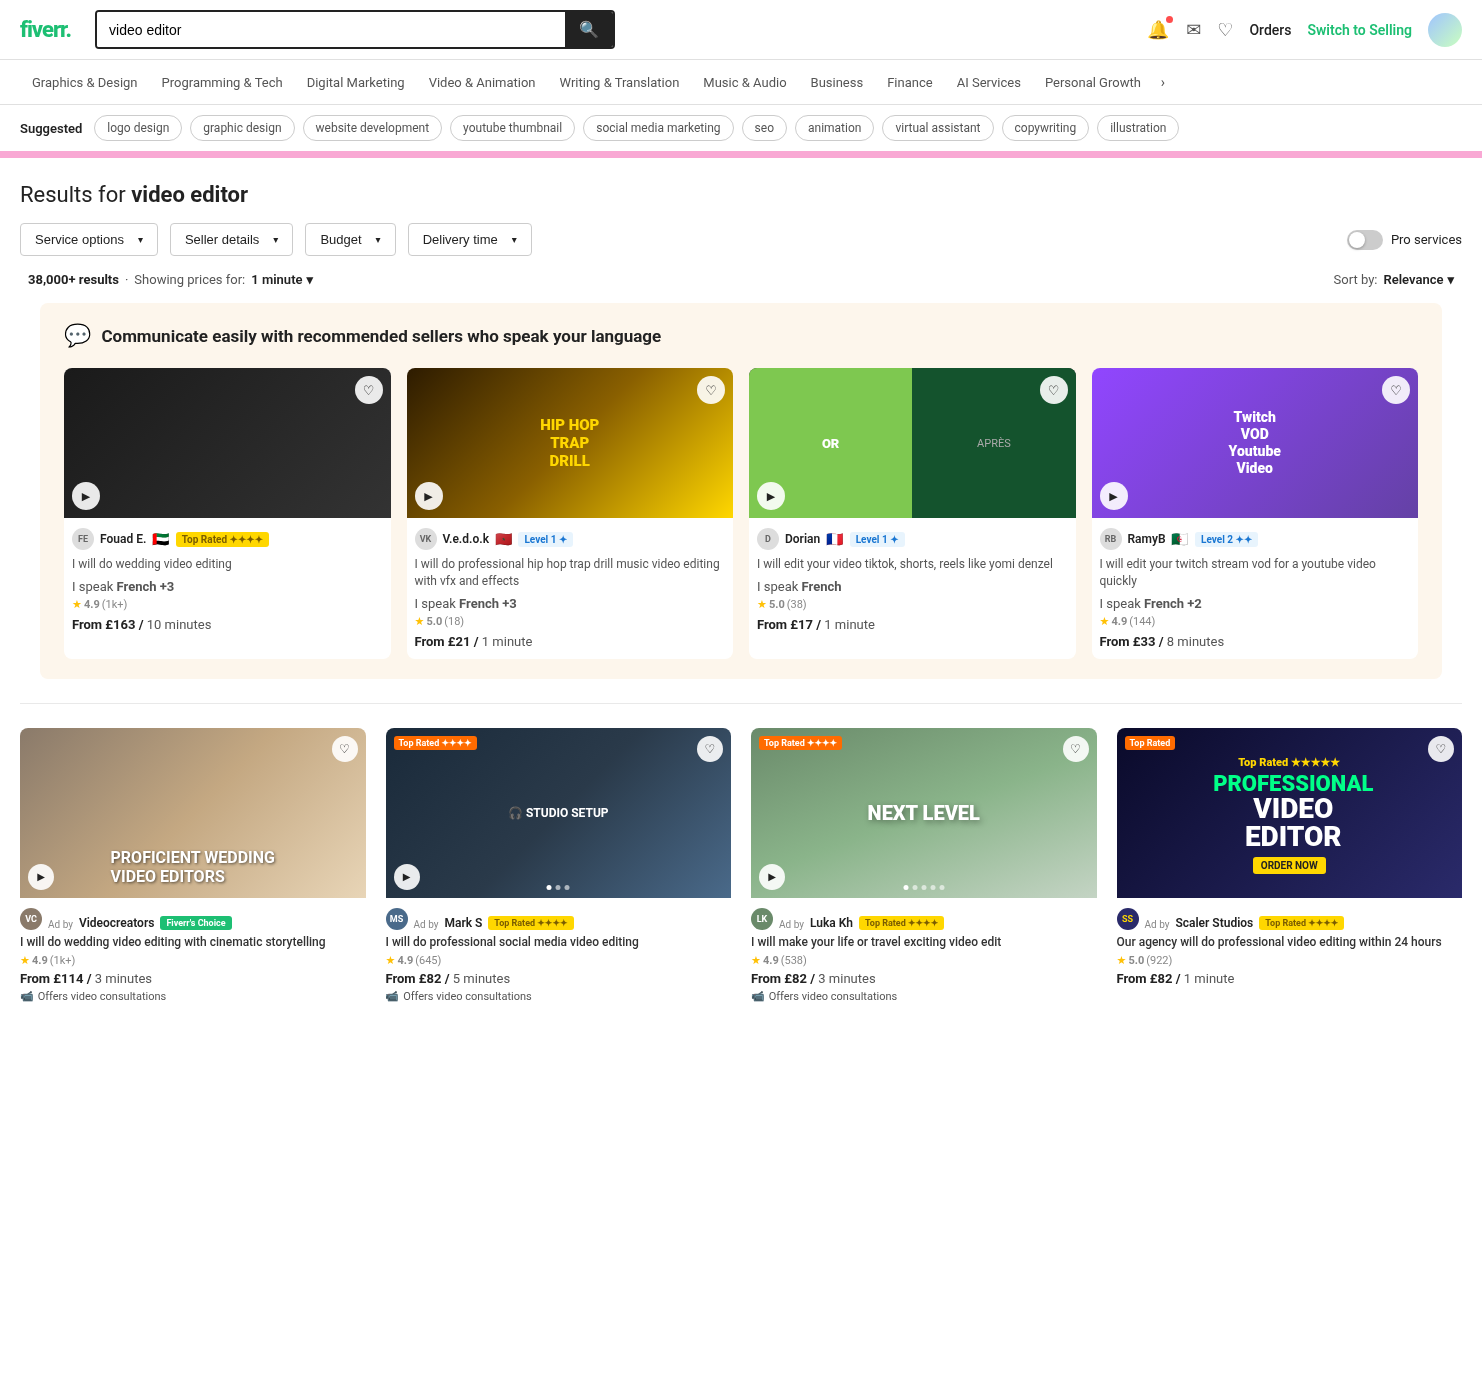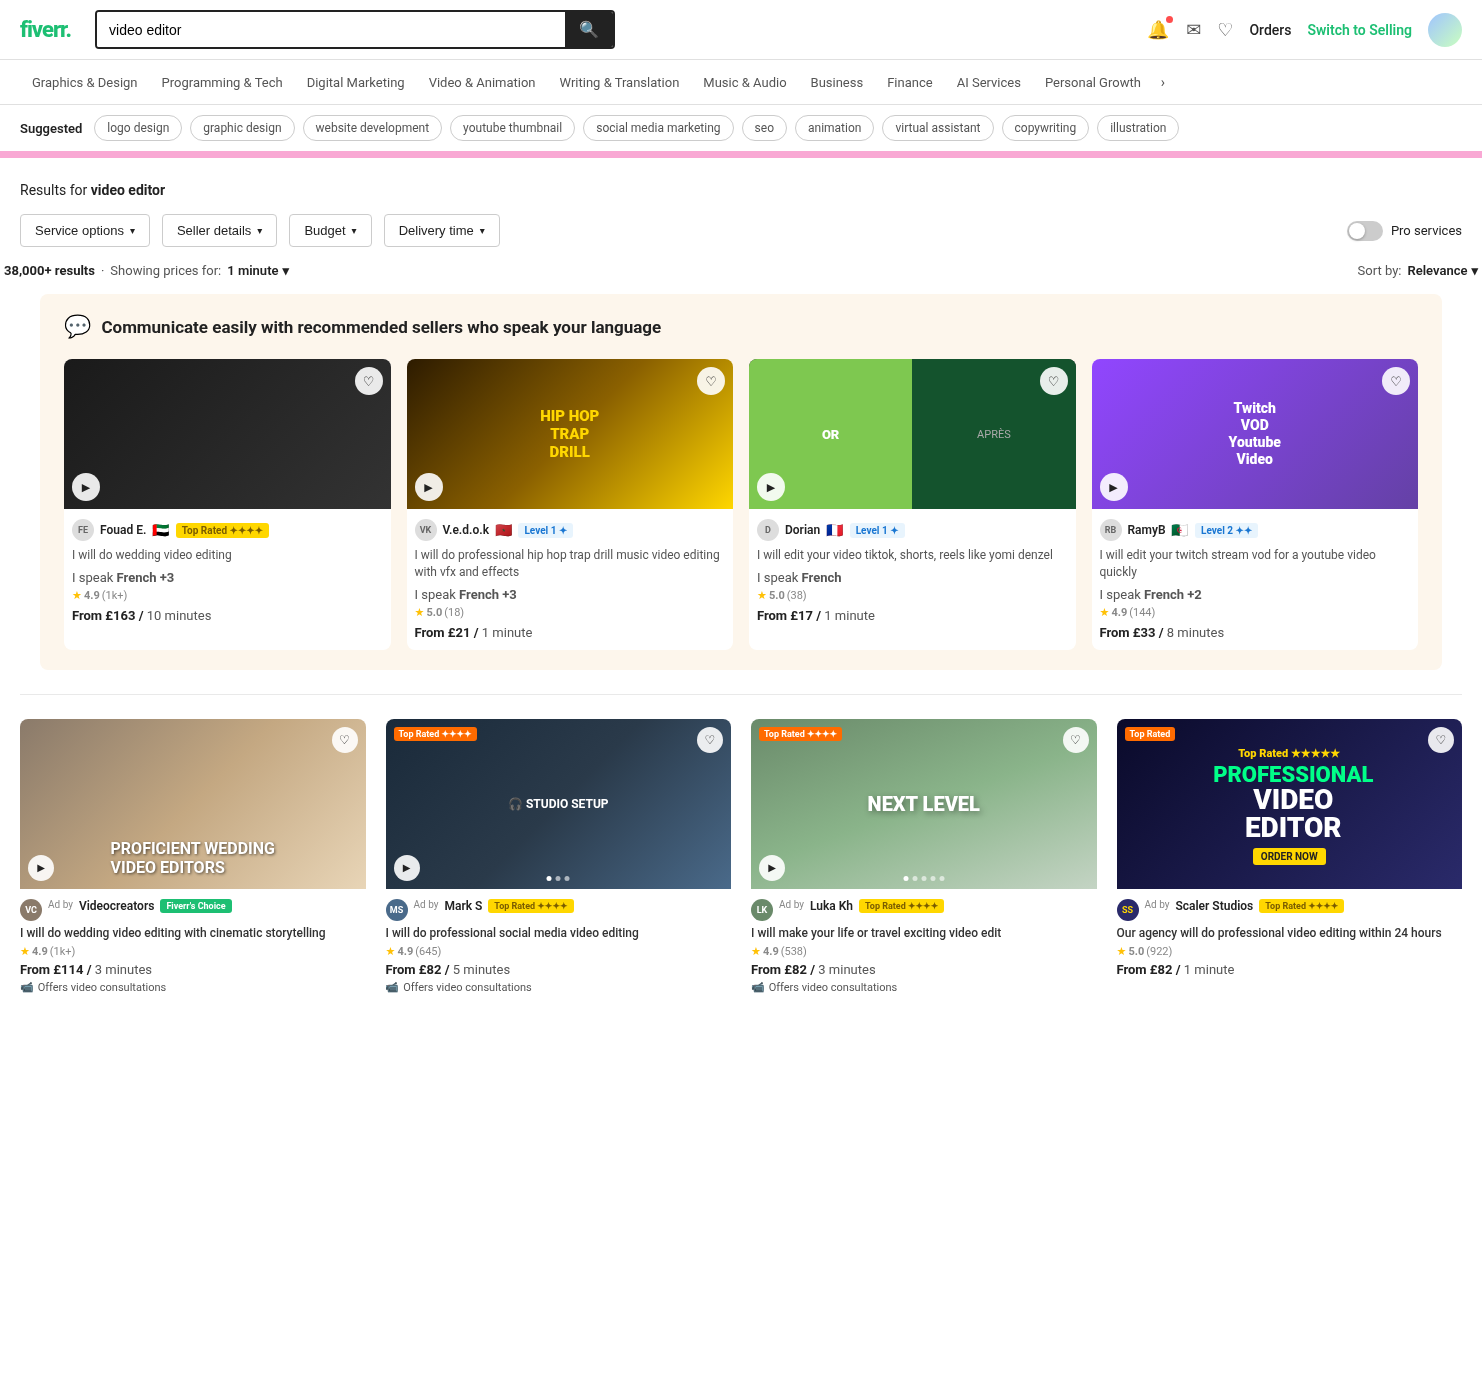--- a/index.html
+++ b/index.html
@@ -26,28 +26,28 @@
     
     .suggestions { display: flex; align-items: center; padding: 10px 20px; gap: 8px; border-bottom: 7px solid #f9a8d4; overflow: hidden; }
     .suggestions-label { font-weight: 600; font-size: 13px; color: #222; margin-right: 4px; }
     .suggestion-tag { padding: 5px 12px; border: 1px solid #ccc; border-radius: 20px; font-size: 12px; color: #555; cursor: pointer; white-space: nowrap; background: #fff; }
 
     
     .results-header { padding: 24px 20px 16px; }
 
     
     .filters { display: flex; align-items: center; padding: 0 20px 16px; gap: 12px; }
-    .filter-btn { display: flex; align-items: center; gap: 6px; padding: 8px 14px; border: 1px solid #ccc; border-radius: 4px; background: #fff; cursor: pointer; font-size: 13px; font-weight: 500; color: #222; }
+    .filter-btn { display: flex; align-items: center; gap: 14px; padding: 8px 14px; border: 1px solid #ccc; border-radius: 4px; background: #fff; cursor: pointer; font-size: 13px; font-weight: 500; color: #222; }
     .chevron { font-size: 10px; }
     .pro-toggle { margin-left: auto; display: flex; align-items: center; gap: 8px; font-size: 13px; }
     .toggle-switch { width: 36px; height: 20px; background: #ccc; border-radius: 10px; position: relative; cursor: pointer; }
     .toggle-knob { width: 16px; height: 16px; background: #fff; border-radius: 50%; position: absolute; top: 2px; left: 2px; box-shadow: 0 1px 3px rgba(0,0,0,0.3); }
 
     
-    .results-count { display: flex; align-items: center; justify-content: space-between; padding: 0 4px 16px; font-size: 13px; color: #555; }
+    .results-count { display: flex; align-items: center; justify-content: space-between; padding: 0 28px 16px; font-size: 13px; color: #555; }
     .results-count-left { display: flex; align-items: center; gap: 6px; }
     .results-count strong { color: #222; }
     .price-time { color: #222; font-weight: 600; display: flex; align-items: center; gap: 4px; cursor: pointer; }
     .sort-by { display: flex; align-items: center; gap: 6px; font-size: 13px; }
     .sort-label { color: #555; }
     .sort-value { font-weight: 600; color: #222; cursor: pointer; display: flex; align-items: center; gap: 4px; }
 
     
     .language-banner { margin: 0 20px 20px; background: #fdf6ec; border-radius: 8px; padding: 20px 24px; }
     .banner-title { display: flex; align-items: center; gap: 10px; font-size: 17px; font-weight: 700; color: #222; margin-bottom: 20px; }
@@ -81,21 +81,21 @@
     .ad-card { border-radius: 8px; overflow: hidden; background: #fff; cursor: pointer; }
     .ad-thumb { position: relative; width: 100%; height: 170px; background: #555; overflow: hidden; }
     .ad-badge-overlay { position: absolute; top: 8px; left: 8px; font-size: 9px; padding: 2px 5px; border-radius: 3px; font-weight: 700; color: #fff; }
     .badge-top-rated-overlay { background: #ff6b00; }
     .play-btn-sm { position: absolute; bottom: 8px; left: 8px; width: 26px; height: 26px; background: rgba(255,255,255,0.9); border-radius: 50%; display: flex; align-items: center; justify-content: center; font-size: 10px; }
     .heart-btn-sm { position: absolute; top: 8px; right: 8px; width: 26px; height: 26px; background: rgba(255,255,255,0.9); border-radius: 50%; display: flex; align-items: center; justify-content: center; font-size: 12px; cursor: pointer; }
     .page-dots { position: absolute; bottom: 8px; left: 50%; transform: translateX(-50%); display: flex; gap: 4px; }
     .dot { width: 5px; height: 5px; border-radius: 50%; background: rgba(255,255,255,0.6); }
     .dot.active { background: #fff; }
     .ad-body { padding: 10px 0; }
-    .ad-seller-row { display: flex; align-items: flex-start; gap: 6px; margin-bottom: 4px; }
+    .ad-seller-row { display: flex; align-items: flex-end; gap: 6px; margin-bottom: 4px; }
     .ad-label { font-size: 10px; color: #888; }
     .ad-seller-name { font-size: 12px; font-weight: 600; color: #222; }
     .fiverrs-choice { background: #1dbf73; color: #fff; font-size: 9px; padding: 2px 6px; border-radius: 3px; font-weight: 700; }
     .badge-top-ad { background: #ffd700; color: #7a5c00; font-size: 9px; padding: 2px 6px; border-radius: 3px; font-weight: 700; }
     .ad-title { font-size: 12px; color: #333; margin-bottom: 4px; line-height: 1.4; font-weight: 500; }
     .stars-row-sm { display: flex; align-items: center; gap: 2px; font-size: 11px; color: #888; margin-bottom: 4px; }
     .ad-price { font-size: 13px; font-weight: 700; color: #222; }
     .video-consult { font-size: 11px; color: #555; display: flex; align-items: center; gap: 4px; margin-top: 4px; }
 
     
@@ -153,21 +153,21 @@
   <span class="suggestion-tag">youtube thumbnail</span>
   <span class="suggestion-tag">social media marketing</span>
   <span class="suggestion-tag">seo</span>
   <span class="suggestion-tag">animation</span>
   <span class="suggestion-tag">virtual assistant</span>
   <span class="suggestion-tag">copywriting</span>
   <span class="suggestion-tag">illustration</span>
 </div>
 
 <div class="results-header">
-  <h1 style="font-size:14px;font-weight:400;">
+  <h1 style="font-size:22px;font-weight:400;">
     <span>Results for </span><strong>video editor</strong>
   </h1>
 </div>
 
 <div class="filters">
   <button class="filter-btn">
     <span>Service options</span>
     <span class="chevron">▾</span>
   </button>
   <button class="filter-btn">

